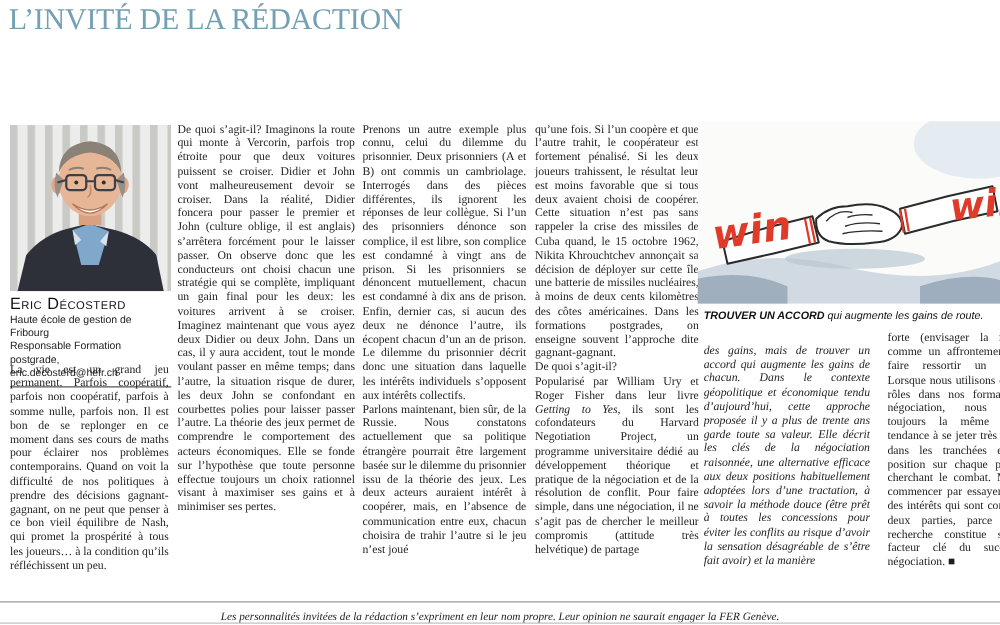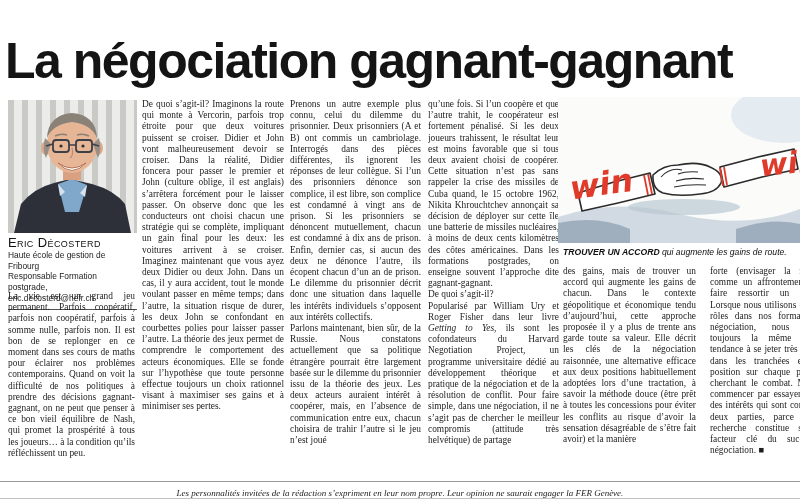--- a/index.html
+++ b/index.html
@@ -12,37 +12,37 @@
   .photo{position:absolute;left:8px;top:100px;width:129px;height:133px;}
   .author{position:absolute;left:8px;top:238px;width:129px;font-family:"Liberation Sans",sans-serif;
           font-size:8.4px;line-height:10.8px;color:#222;border-bottom:1px solid #555;padding-bottom:5px;}
   .author .name{font-variant:small-caps;font-size:13px;letter-spacing:.4px;color:#101010;margin-bottom:1px;}
   .bodycol{position:absolute;font-size:9.4px;line-height:11.2px;text-align:justify;overflow:hidden;}
   .bodycol p{margin:0;}
   #col1{left:8px;top:291px;width:127px;height:191px;}
   #col2{left:142px;top:99px;width:142px;height:386px;}
   #col3{left:290px;top:99px;width:131px;height:386px;}
   #col4{left:428px;top:99px;width:131px;height:386px;}
-  #col5{left:563px;top:266px;width:133px;height:218px;}
+  #col5{left:563px;top:276px;width:133px;height:218px;font-style:italic;}
   #col6{left:710px;top:266px;width:133px;height:218px;}
   .illu{position:absolute;left:558px;top:97px;width:242px;height:146px;}
   .illu-caption{position:absolute;left:563px;top:247px;width:237px;font-family:"Liberation Sans",sans-serif;
           font-style:italic;font-size:8.6px;line-height:10px;color:#101010;}
   .illu-caption .cb{font-weight:700;}
   .rule-top{position:absolute;left:0;top:481px;width:800px;height:0;border-top:1px solid #9a9a9a;}
   .rule-bottom{position:absolute;left:0;top:498px;width:800px;height:0;border-top:1px solid #c2c2c2;}
   .footer{position:absolute;left:0;top:488px;width:800px;text-align:center;font-style:italic;
           font-size:9px;color:#222;}
 </style>
 </head>
 <body>
 
 <div class="page">
 
-  <h1 class="headline">La négociation gagnant-gagnant</h1>
+  <div class="kicker">L’INVITÉ DE LA RÉDACTION</div>
 
   <svg class="photo" viewBox="0 0 129 133" aria-hidden="true">
     <defs>
       <pattern id="blinds" width="14" height="10" patternUnits="userSpaceOnUse">
         <rect width="14" height="10" fill="#ececea"></rect>
         <rect width="6" height="10" fill="#c9c9c5"></rect>
       </pattern>
     </defs>
     <rect x="0" y="0" width="129" height="133" fill="url(#blinds)"></rect>
     <path d="M6,133 L13,104 Q26,88 46,83 L62,79 L84,84 Q106,90 117,104 L123,133 Z" fill="#2d3039"></path>

